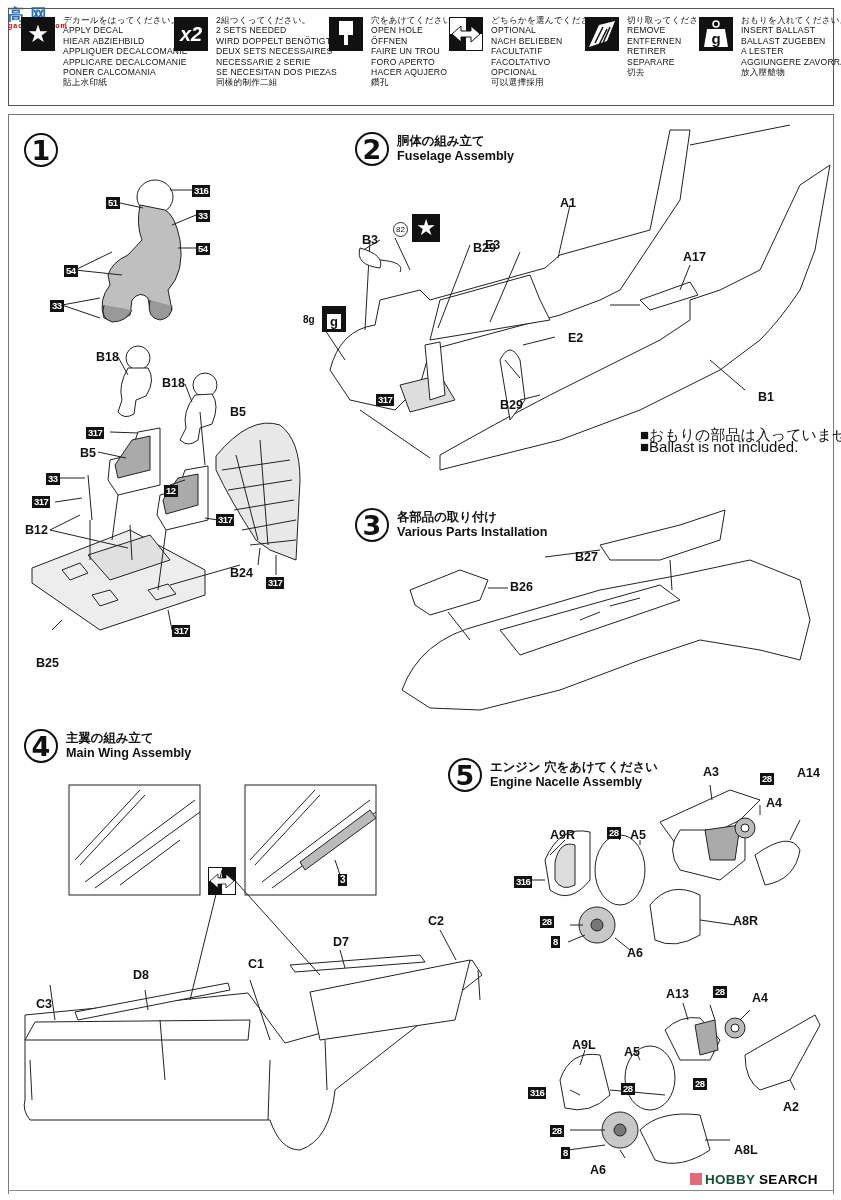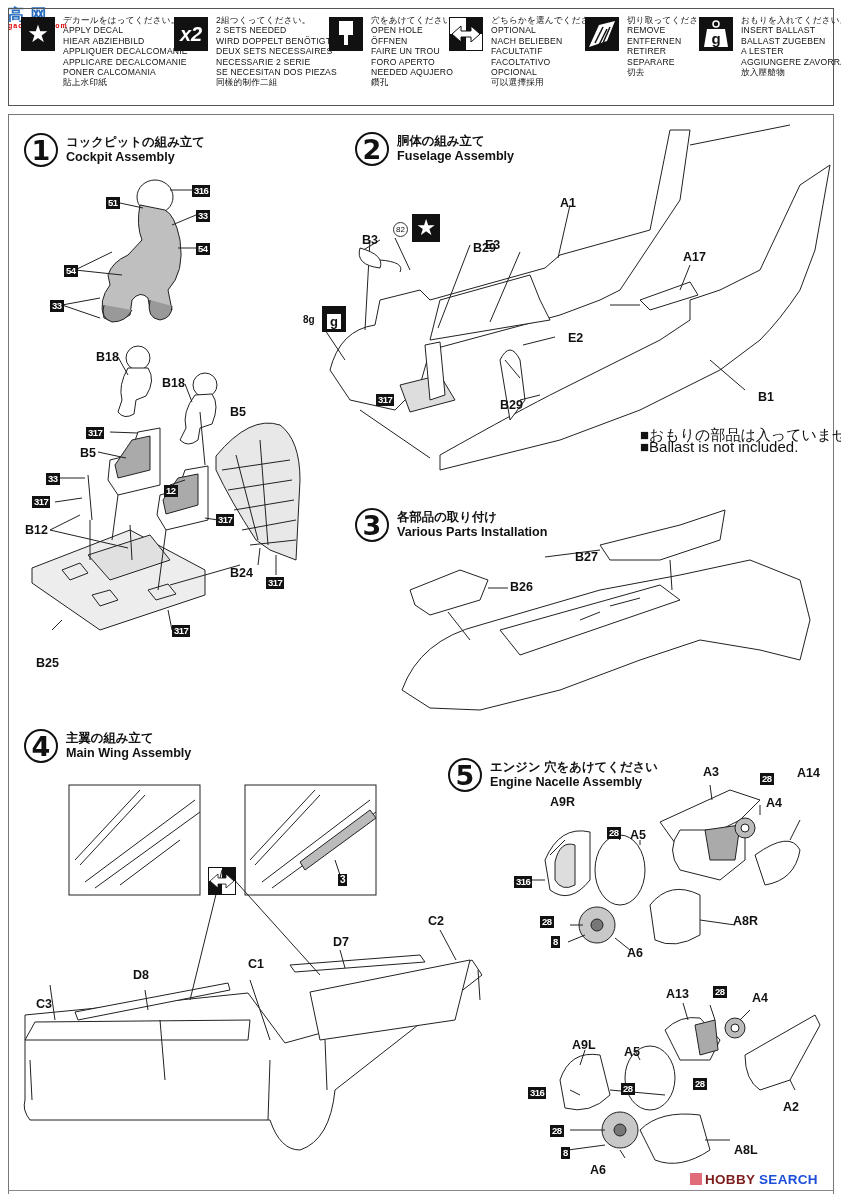--- a/index.html
+++ b/index.html
@@ -15,22 +15,22 @@
   .step-num{width:34px;height:34px;border:2px solid #111;border-radius:50%;display:flex;align-items:center;justify-content:center;font-weight:900;font-size:27px;font-family:"DejaVu Sans",sans-serif;box-sizing:border-box;margin-right:8px;background:#fff;}
   .step-title{font-size:12.4px;line-height:15px;font-weight:bold;}
   .step-title .en{font-size:12.6px;}
   .lbl{position:absolute;font-weight:bold;font-size:12.5px;color:#111;white-space:nowrap;}
   .pc{position:absolute;background:#111;color:#fff;font-weight:bold;font-size:9.5px;padding:0 2px;line-height:12px;font-family:"Liberation Sans Narrow","Liberation Sans",sans-serif;letter-spacing:-0.5px;}
   .note{position:absolute;font-size:15px;line-height:12.5px;white-space:nowrap;}
   svg{position:absolute;left:0;top:0;}
   .watermark-top{position:absolute;left:8px;top:5px;font-weight:bold;font-size:16px;color:#2a6ebd;letter-spacing:1px;}
   .watermark-top .sub{position:absolute;left:0;top:17px;font-size:7px;color:#d00;background:#fff;white-space:nowrap;}
   .watermark-bottom{position:absolute;left:690px;top:1172px;font-size:13.5px;font-weight:bold;white-space:nowrap;letter-spacing:.3px;}
-  .watermark-bottom .hb{color:#7f1d1d;}
-  .watermark-bottom .sr{color:#1d4ed8;}
+  .watermark-bottom .hb{color:#14532d;}
+  .watermark-bottom .sr{color:#000000;}
 </style>
 </head>
 <body>
 
 <div class="watermark-top">
   <span>高 网</span>
   <span class="sub">gao-shou.com</span>
 </div>
 
 <div class="legend-box">
@@ -68,21 +68,21 @@
           <rect x="10" y="4" width="14" height="14" fill="#fff"></rect>
           <rect x="15" y="18" width="4" height="10" fill="#fff"></rect>
         </svg>
     </div>
     <div class="lines">
       <div>穴をあけてください。</div>
       <div>OPEN HOLE</div>
       <div>ÖFFNEN</div>
       <div>FAIRE UN TROU</div>
       <div>FORO APERTO</div>
-      <div>NEEDED AQUJERO</div>
+      <div>HACER AQUJERO</div>
       <div>鑽孔</div>
     </div>
   </div>
   <div class="legend-item" style="left:440px;">
     <div class="legend-icon" style="background:#fff;border:1px solid #111;box-sizing:border-box;color:#111;font-size:26px;">
       <svg width="32" height="32" style="position:static">
           <rect x="16" y="0" width="16" height="16" fill="#111"></rect>
           <rect x="0" y="16" width="16" height="16" fill="#111"></rect>
           <path d="M2 16 L11 8 L11 13 L21 13 L21 8 L30 16 L21 24 L21 19 L11 19 L11 24 Z" fill="#fff" stroke="#111" stroke-width="1"></path>
         </svg>
@@ -242,24 +242,20 @@
       <path d="M640 1130 Q660 1110 700 1115 L710 1150 Q680 1170 655 1160 Z" fill="#fff"></path>
       <circle cx="620" cy="1130" r="18" fill="#c8c8c8"></circle>
       <circle cx="620" cy="1130" r="6" fill="#777"></circle>
     </g>
     <path d="M683 1003 L688 1020 M710 1005 L715 1020 M750 1010 L740 1020 M585 1050 L580 1065 M635 1050 L640 1060 M790 1080 L795 1090 M705 1140 L730 1140 M665 1095 L610 1090 M570 1090 L580 1095 M570 1130 L605 1130 M568 1150 L605 1145 M625 1158 L620 1150"></path>
   </g>
 </svg>
 
 <div class="step" style="left:24px;top:133px;">
   <div class="step-num">1</div>
-  <div class="step-title">
-      <div>コックピットの組み立て</div>
-      <div class="en">Cockpit Assembly</div>
-    </div>
 </div>
 <div class="step" style="left:355px;top:132px;">
   <div class="step-num">2</div>
   <div class="step-title">
       <div>胴体の組み立て</div>
       <div class="en">Fuselage Assembly</div>
     </div>
 </div>
 <div class="step" style="left:355px;top:508px;">
   <div class="step-num">3</div>
@@ -339,21 +335,21 @@
 <div class="lbl" style="left:428px;top:914px;">C2</div>
 <div class="lbl" style="left:333px;top:935px;">D7</div>
 <div class="lbl" style="left:248px;top:957px;">C1</div>
 <div class="lbl" style="left:133px;top:968px;">D8</div>
 <div class="lbl" style="left:36px;top:997px;">C3</div>
 
 <div class="lbl" style="left:703px;top:765px;">A3</div>
 <div class="pc" style="left:760px;top:773px;">28</div>
 <div class="lbl" style="left:766px;top:796px;">A4</div>
 <div class="lbl" style="left:797px;top:766px;">A14</div>
-<div class="lbl" style="left:550px;top:795px;">A9R</div>
+<div class="lbl" style="left:550px;top:828px;">A9R</div>
 <div class="pc" style="left:607px;top:827px;">28</div>
 <div class="lbl" style="left:630px;top:828px;">A5</div>
 <div class="pc" style="left:514px;top:876px;">316</div>
 <div class="lbl" style="left:733px;top:914px;">A8R</div>
 <div class="pc" style="left:540px;top:916px;">28</div>
 <div class="pc" style="left:551px;top:936px;">8</div>
 <div class="lbl" style="left:627px;top:946px;">A6</div>
 
 <div class="lbl" style="left:666px;top:987px;">A13</div>
 <div class="pc" style="left:713px;top:986px;">28</div>

